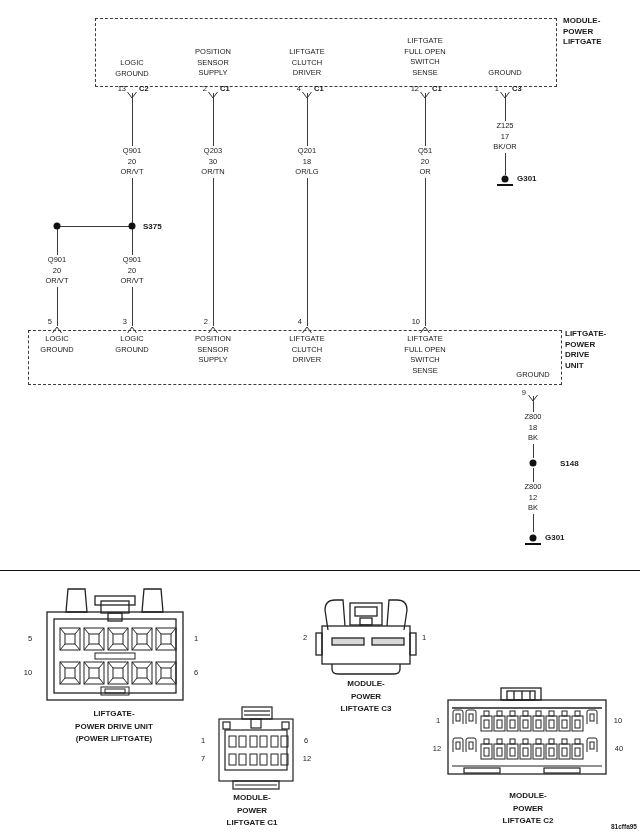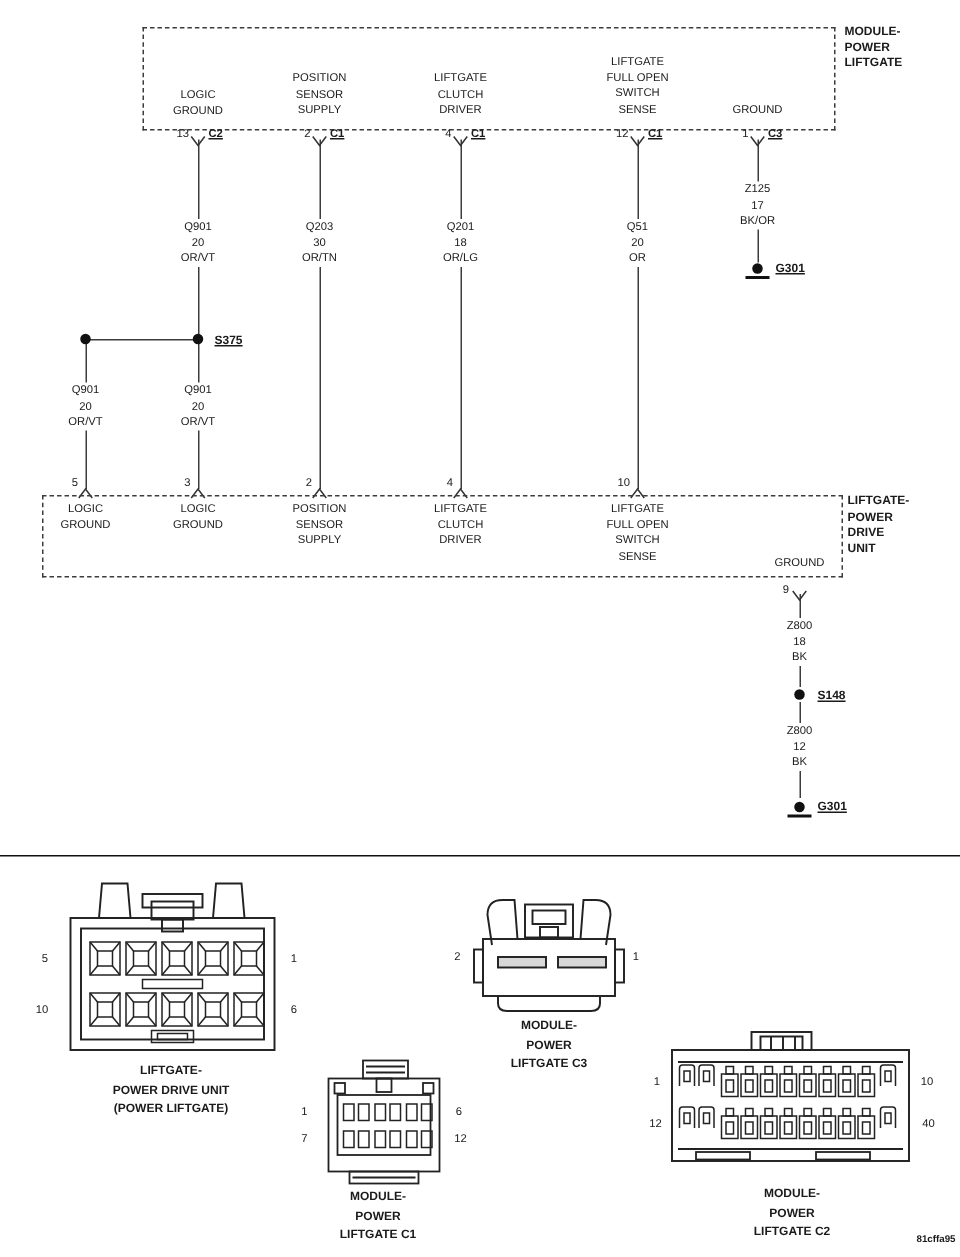--- a/index.html
+++ b/index.html
@@ -1,21 +1,21 @@
 <!DOCTYPE html>
 <html><head>
 <meta charset="utf-8">
 <style>
   html,body{margin:0;padding:0;background:#fff;}
   .canvas{position:relative;width:640px;height:838px;background:#fff;overflow:hidden;
           font-family:"Liberation Sans",sans-serif;color:#1a1a1a;}
   .t{position:absolute;font-size:7.5px;line-height:10.5px;text-align:center;
      white-space:pre-line;transform:translateX(-50%);background:#fff;padding:0 1px;}
   .tl{position:absolute;font-size:7.5px;line-height:10.5px;text-align:left;white-space:pre-line;}
-  .b{font-weight:bold;text-decoration:underline;}
+  .b{font-weight:bold;}
   .box-label{font-size:8px;line-height:10.5px;font-weight:bold;}
   .cap{font-size:8px;line-height:12.5px;font-weight:bold;}
   .num{position:absolute;font-size:7.5px;line-height:9px;transform:translateX(-100%);}
   .wire-v{position:absolute;width:1px;background:#3c3c3c;}
   .wire-h{position:absolute;height:1px;background:#3c3c3c;}
   .dash-box{position:absolute;border:1.2px dashed #3c3c3c;background:transparent;}
   .dot{position:absolute;width:7px;height:7px;border-radius:50%;background:#111;transform:translate(-50%,-50%);}
   .gnd-bar{position:absolute;height:2px;background:#111;}
   .pin-sym{position:absolute;transform:translateX(-50%);}
   .divider{position:absolute;left:0;width:640px;height:1px;background:#111;}
@@ -163,21 +163,21 @@
   <div class="num" style="left:526px;top:388px">9</div>
   <div class="pin-sym" style="left:533px;top:388px"><svg width="11" height="8">
         <path d="M1,1 L5.5,7 L10,1" fill="none" stroke="#333" stroke-width="1"></path>
       </svg></div>
 
   <div class="t" style="left:533px;top:412px">Z800
 18
 BK</div>
 
   <div class="dot" style="left:533px;top:463px"></div>
-  <div class="tl b" style="left:545px;top:459px;font-size:8px">S148</div>
+  <div class="tl b" style="left:560px;top:459px;font-size:8px">S148</div>
 
   <div class="t" style="left:533px;top:482px">Z800
 12
 BK</div>
 
   <div class="dot" style="left:533px;top:538px"></div>
   <div class="gnd-bar" style="left:525px;top:543px;width:16px"></div>
   <div class="tl b" style="left:545px;top:533px;font-size:8px">G301</div>
 
   <div class="divider" style="top:570px"></div>

